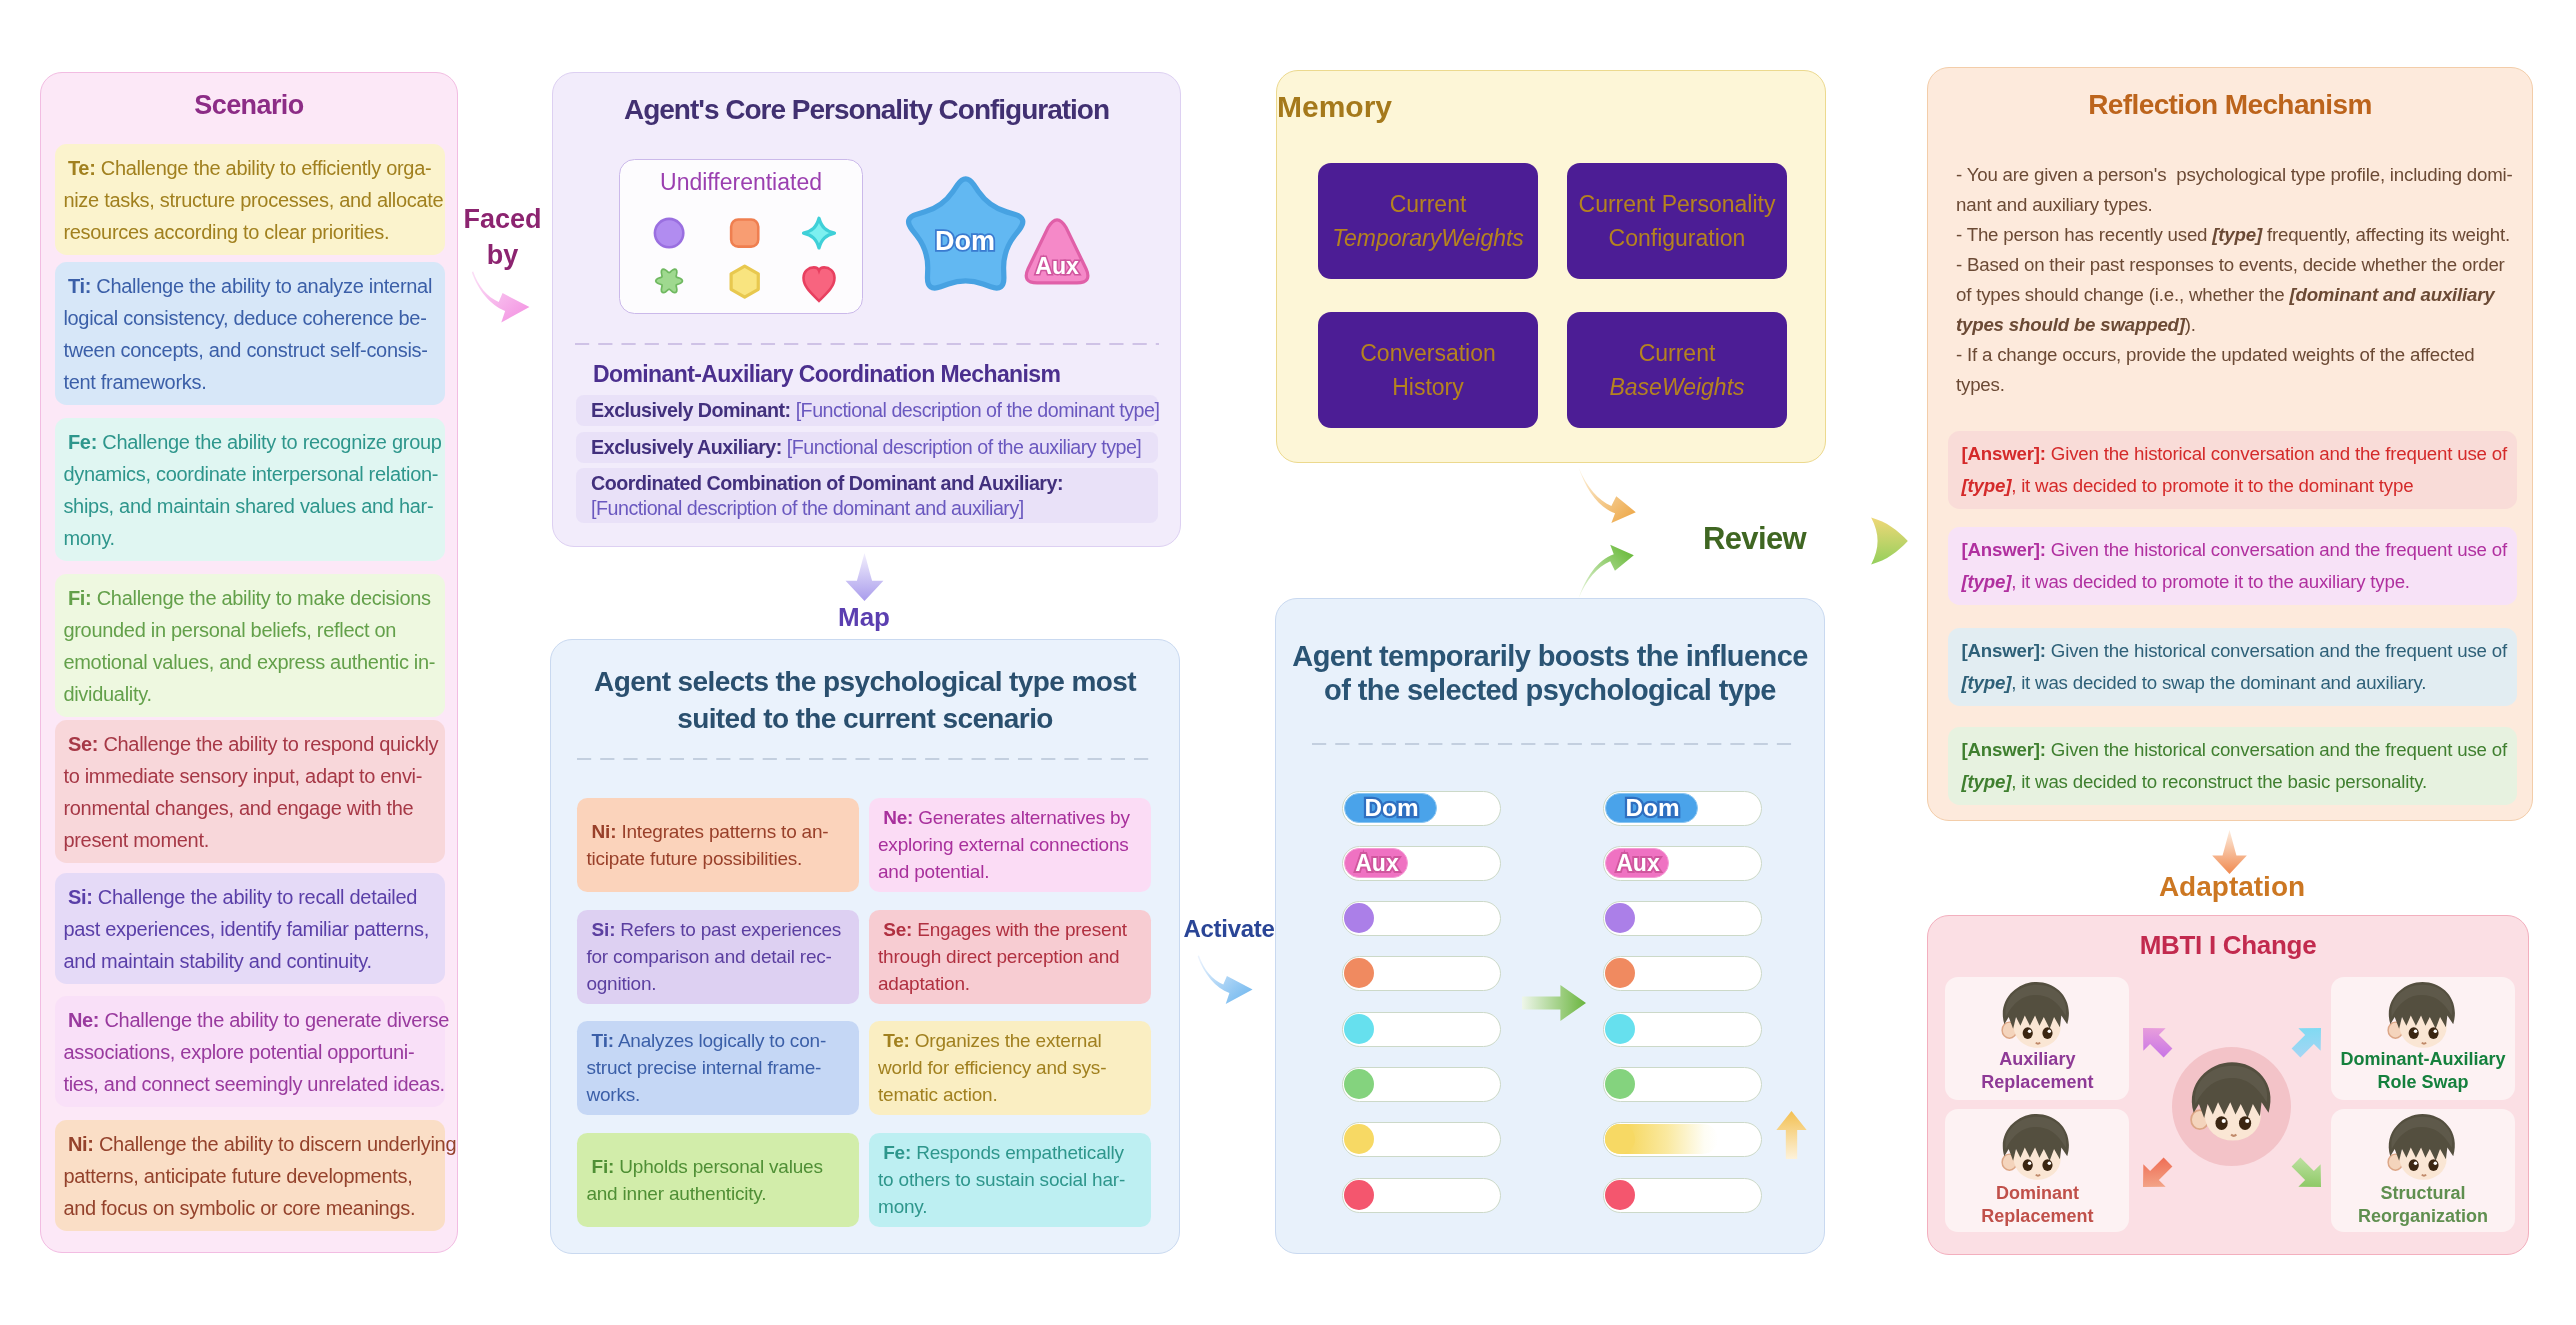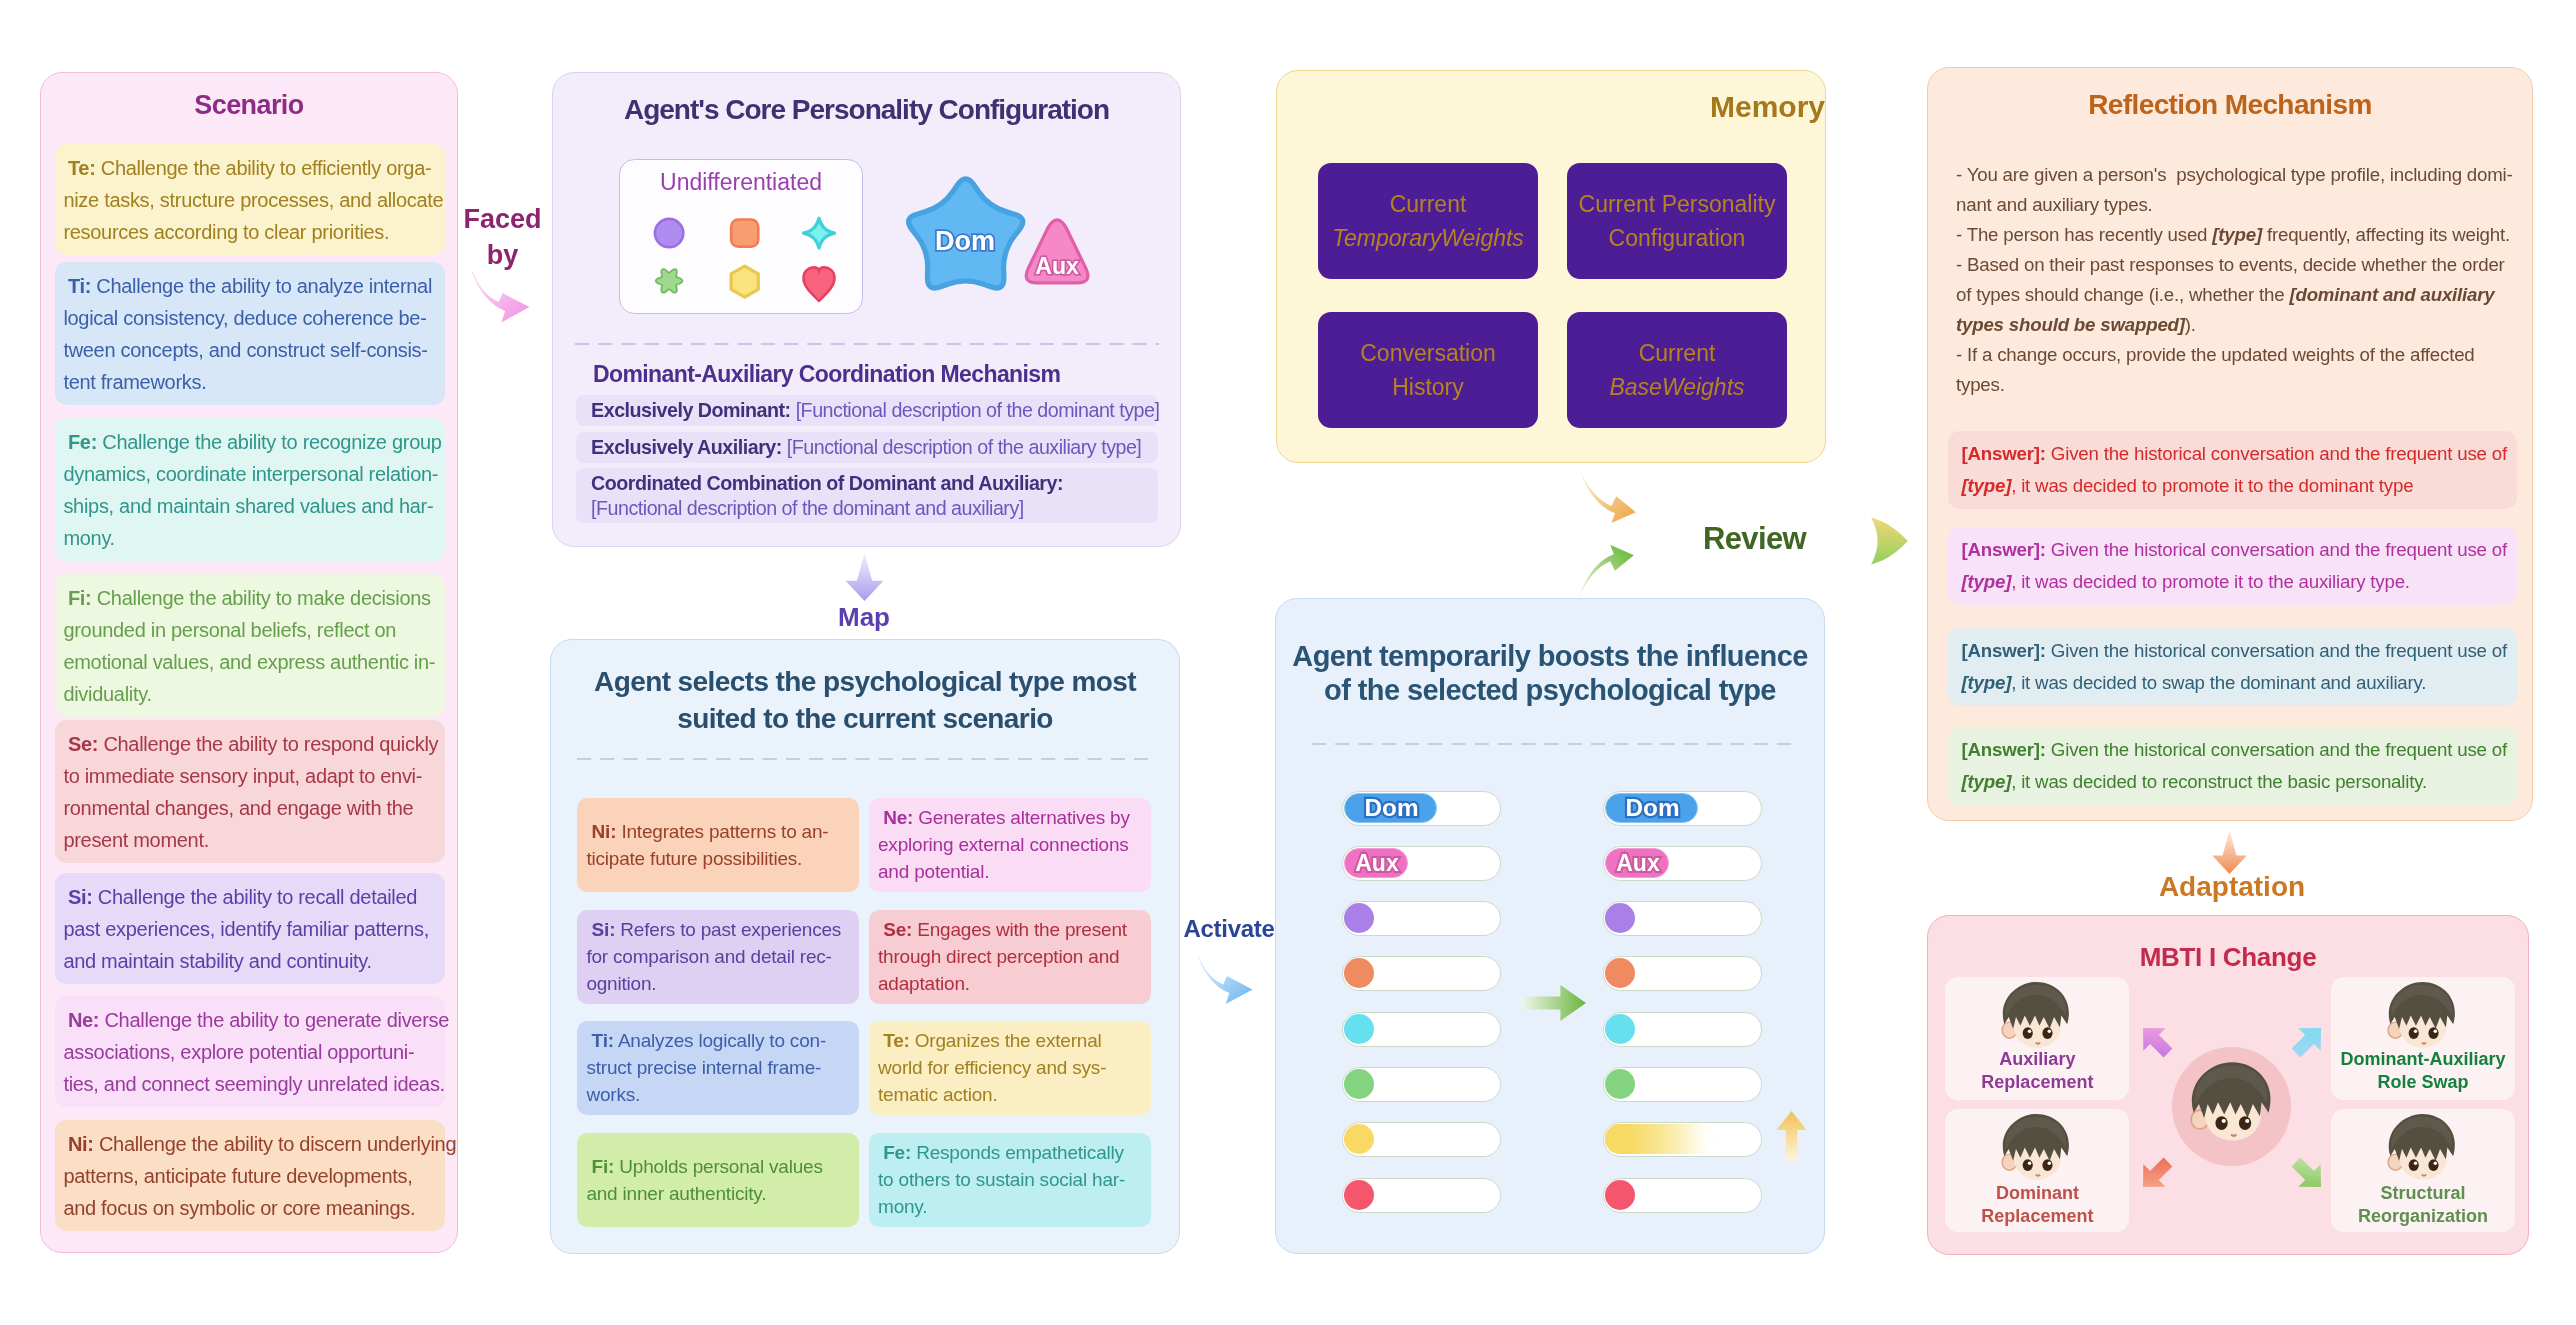--- a/index.html
+++ b/index.html
@@ -28,41 +28,41 @@
   font-weight:bold;color:#4b2f8e;letter-spacing:-0.6px;}
 
 #selects{left:550px;top:639px;width:630px;height:615px;background:#eaf2fc;border:1.3px solid #c9d9f0;}
 #selects h1{margin:0;text-align:center;font-size:28px;font-weight:bold;color:#2a4f6e;
   padding-top:23px;line-height:37px;letter-spacing:-0.6px;}
 .mblock{position:absolute;width:282px;border-radius:10.3px;font-size:19px;line-height:27px;
   padding:6.4px 0 6.4px 9px;box-sizing:border-box;height:94px;letter-spacing:-0.2px;white-space:nowrap;}
 .mblock .lead{font-weight:bold;padding-left:5.2px;}
 
 #memory{left:1276px;top:70px;width:550px;height:393px;background:#fdf6d7;border:1.9px solid #ecd98e;}
-#memory h1{margin:0;text-align:right;font-size:30px;font-weight:bold;color:#a5791b;padding-top:19.3px;}
+#memory h1{margin:0;text-align:left;font-size:30px;font-weight:bold;color:#a5791b;padding-top:19.3px;}
 .mem{position:absolute;width:220px;height:116px;background:#4c1d95;border-radius:13px;
   color:#b5831f;font-size:23px;line-height:34px;text-align:center;display:flex;
   align-items:center;justify-content:center;}
 
 #boosts{left:1275px;top:598px;width:550px;height:656px;background:#e8f1fb;border:1.3px solid #c9d9f0;}
 #boosts h1{margin:0;text-align:center;font-size:29px;font-weight:bold;color:#2a5474;
   padding-top:40px;line-height:34px;letter-spacing:-0.6px;}
 .pill{position:absolute;width:159px;height:35px;background:#ffffff;border:1.3px solid #ccd9c8;
   border-radius:18px;box-sizing:border-box;}
 .pfill{position:absolute;top:1.3px;left:1.3px;height:30px;border-radius:15.5px;box-sizing:border-box;}
 .pcirc{position:absolute;top:1.3px;left:1.3px;width:30px;height:30px;border-radius:50%;}
 
 #reflect{left:1927px;top:67px;width:606px;height:754px;background:#fdeadc;border:1.9px solid #f3cda9;}
 #reflect h1{margin:0;text-align:center;font-size:28px;font-weight:bold;color:#bc641c;padding-top:20.6px;letter-spacing:-0.6px;}
 #rbody{position:absolute;left:28px;top:92px;width:568px;font-size:18.7px;line-height:30px;color:#6b4a35;letter-spacing:-0.2px;}
 .ans{position:absolute;left:20px;width:569px;border-radius:11.6px;font-size:18.7px;line-height:32px;
   padding:7px 0 7px 13.5px;box-sizing:border-box;letter-spacing:-0.2px;}
 
 #mbti{left:1927px;top:915px;width:602px;height:340px;background:#fbdfe4;border:1.9px solid #f3afbe;}
-#mbti h1{margin:12px;text-align:center;font-size:26px;font-weight:bold;color:#c22a4e;padding-top:14px;letter-spacing:-0.3px;}
+#mbti h1{margin:0;text-align:center;font-size:26px;font-weight:bold;color:#c22a4e;padding-top:14px;letter-spacing:-0.3px;}
 .mbox{position:absolute;width:184px;height:123px;background:#fdf2f3;border-radius:13px;}
 .mlab{position:absolute;width:184px;text-align:center;font-size:18px;font-weight:bold;line-height:22.6px;}
 
 .biglab{position:absolute;font-weight:bold;text-align:center;}
 </style>
 </head>
 <body>
 <div id="page">
 
 <div class="panel" id="scenario">

